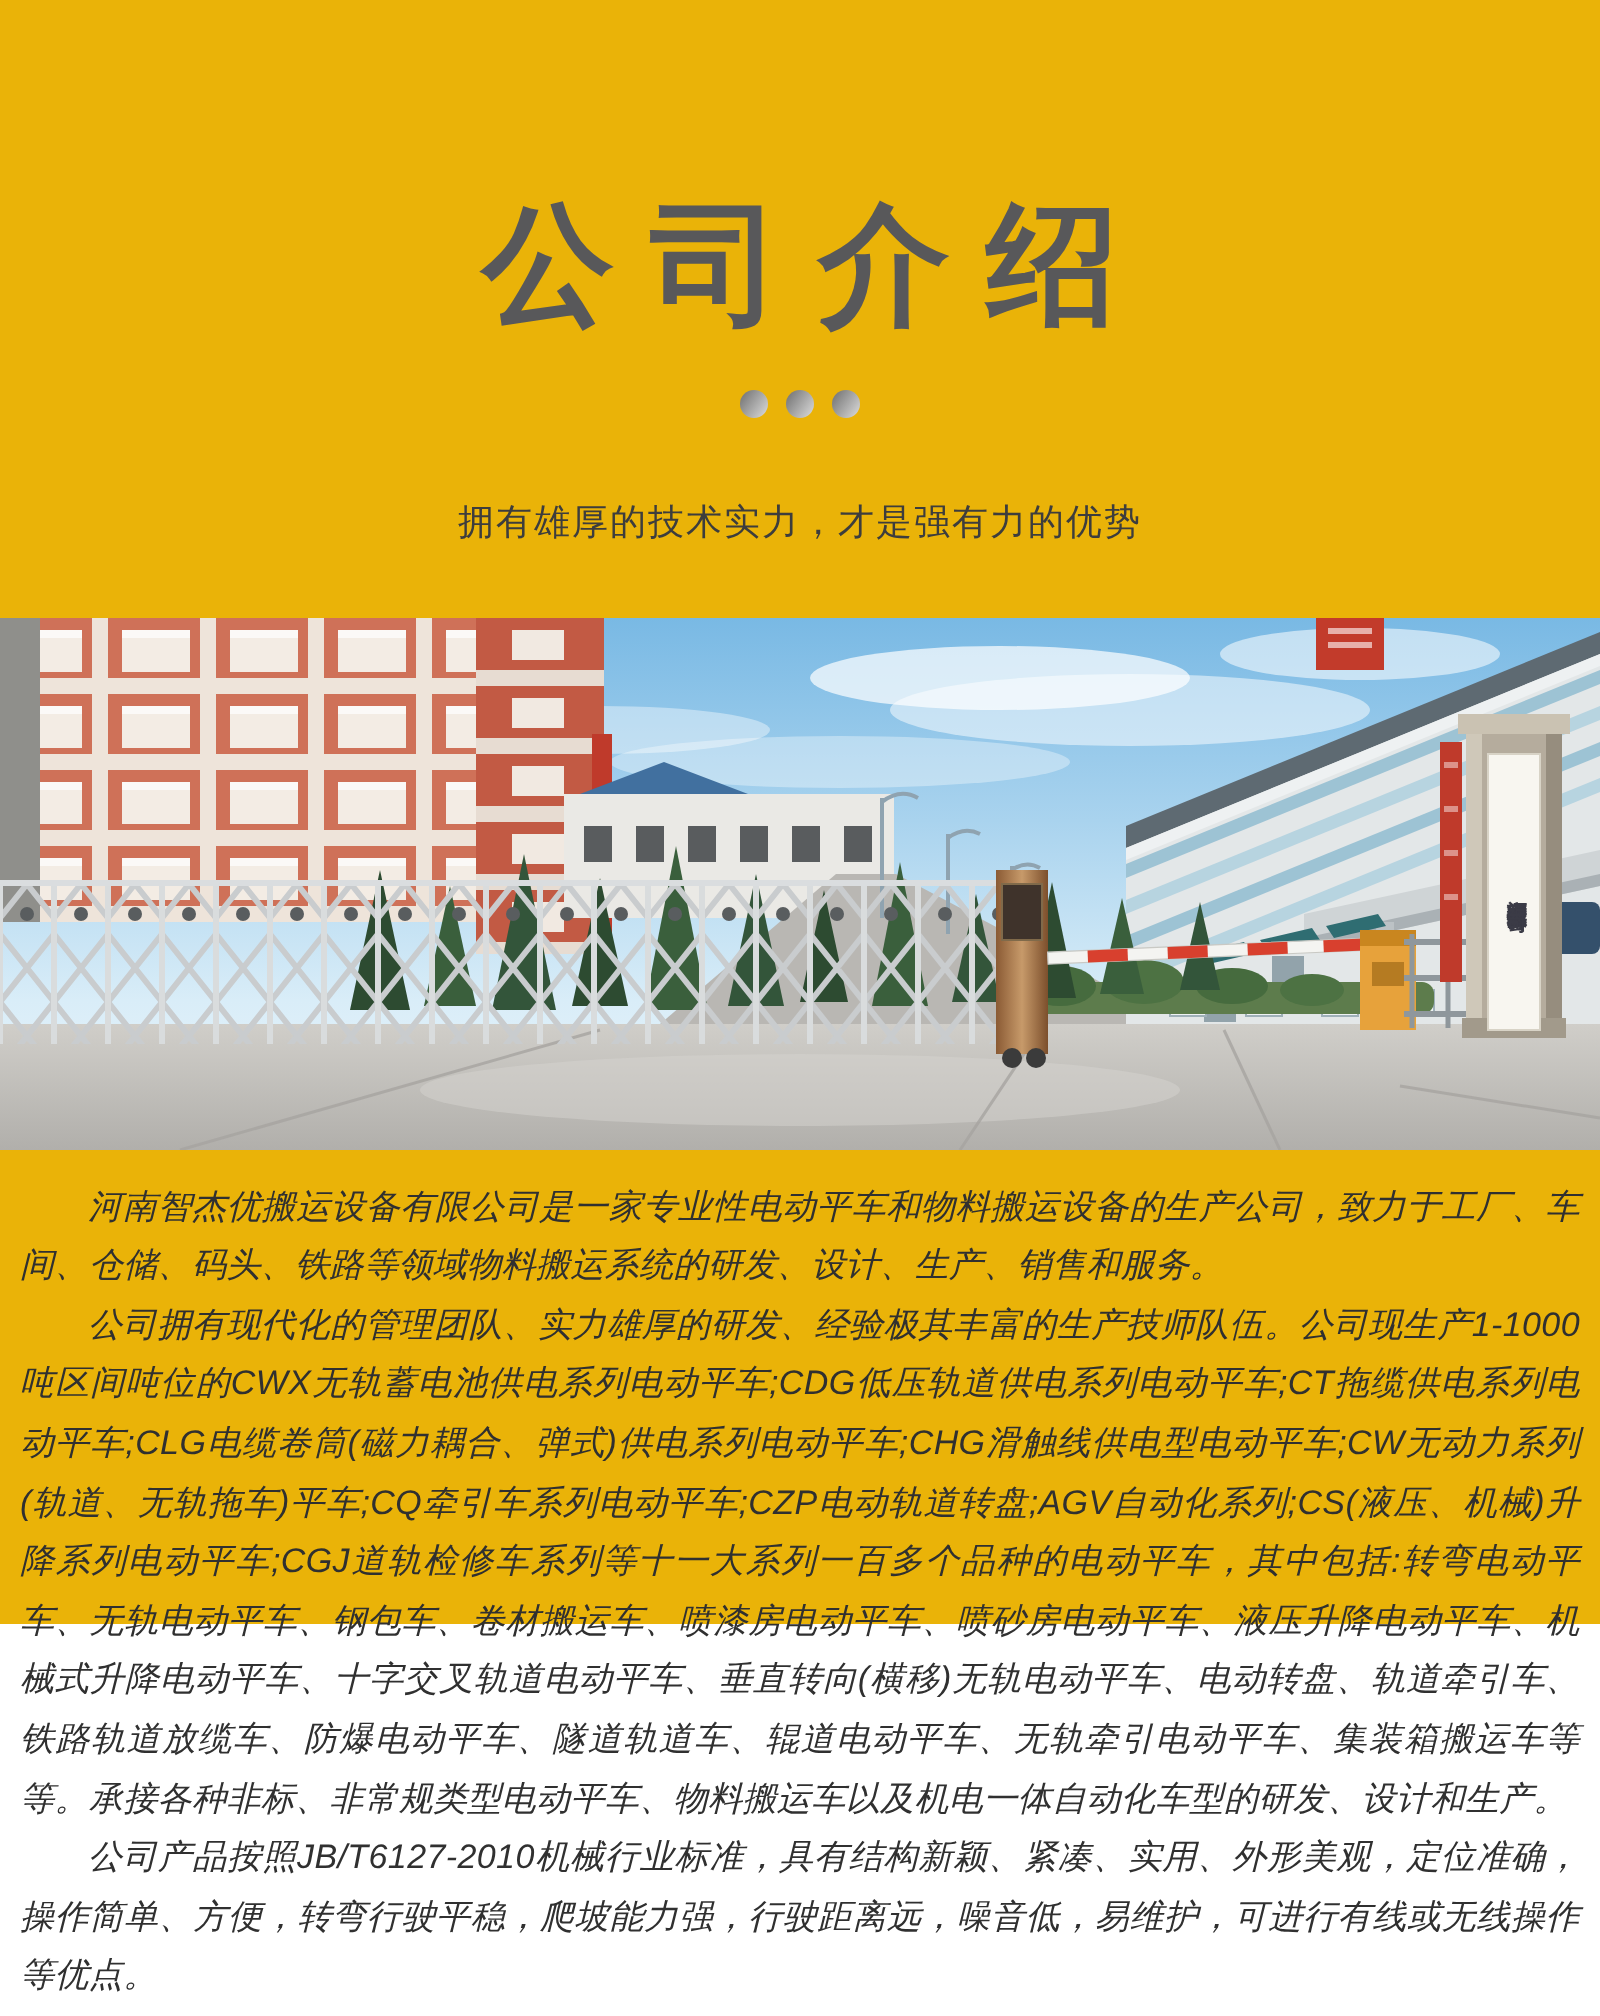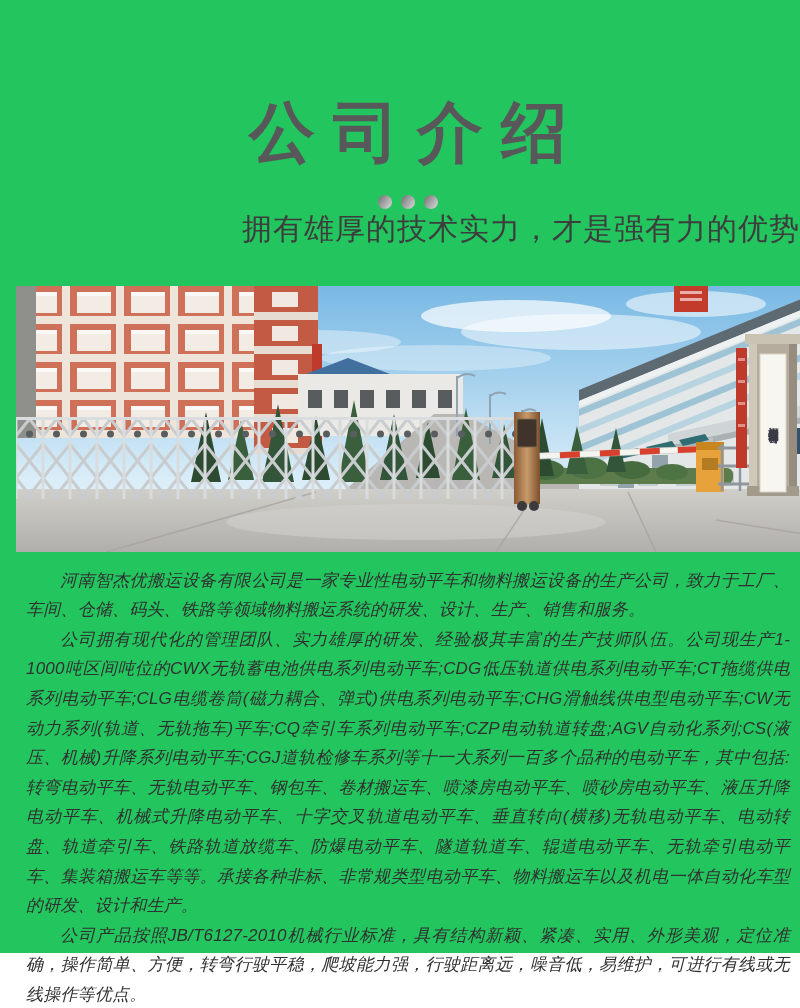--- a/index.html
+++ b/index.html
@@ -2,33 +2,33 @@
 <html style="--title_text: #58585a; --subtitle_text: #3d3d3d; --body_text: #303030; --banner_red: #bf3a2b; --sign_text_color: #3b3b46;"><head>
 <meta charset="utf-8">
 <style>
   :root{
     --title_text:#58585a; --subtitle_text:#3d3d3d; --body_text:#303030;
     --banner_red:#bf3a2b; --sign_text_color:#3b3b46;
   }
   *{margin:0;padding:0;box-sizing:border-box;}
   html,body{background:#fff;}
   body{width:800px;height:1008px;overflow:hidden;font-family:"Liberation Sans","DejaVu Sans",sans-serif;}
-  .page{width:800px;height:953px;background:#22c55e;position:relative;padding-left:16px;}
+  .page{width:800px;height:812px;background:#eab308;position:relative;}
 
   .title{
     padding-top:96px;text-align:center;
     font-size:66px;font-weight:800;letter-spacing:18px;text-indent:18px;
     color:var(--title_text);line-height:1.1;
   }
   .dots{display:flex;justify-content:center;gap:9px;margin-top:26px;}
   .dot{width:14px;height:14px;border-radius:50%;
     background:linear-gradient(125deg,#7e7e7e 15%,#d2d2d2 90%);}
   .subtitle{
-    text-align:right;
-    font-size:30px;color:var(--subtitle_text);letter-spacing:1px;
+    margin-top:40px;text-align:center;
+    font-size:18px;color:var(--subtitle_text);letter-spacing:1px;
   }
 
   .photo{
     position:relative;width:800px;height:266px;margin-top:36px;overflow:hidden;
     background:linear-gradient(180deg,#79b9e4 0%,#a9d3ee 38%,#d9edf8 72%,#eef6fa 100%);
   }
   .photo svg{position:absolute;inset:0;display:block;}
   .gate-sign{
     position:absolute;left:745px;top:70px;width:25px;height:134px;
     writing-mode:vertical-rl;text-orientation:upright;

